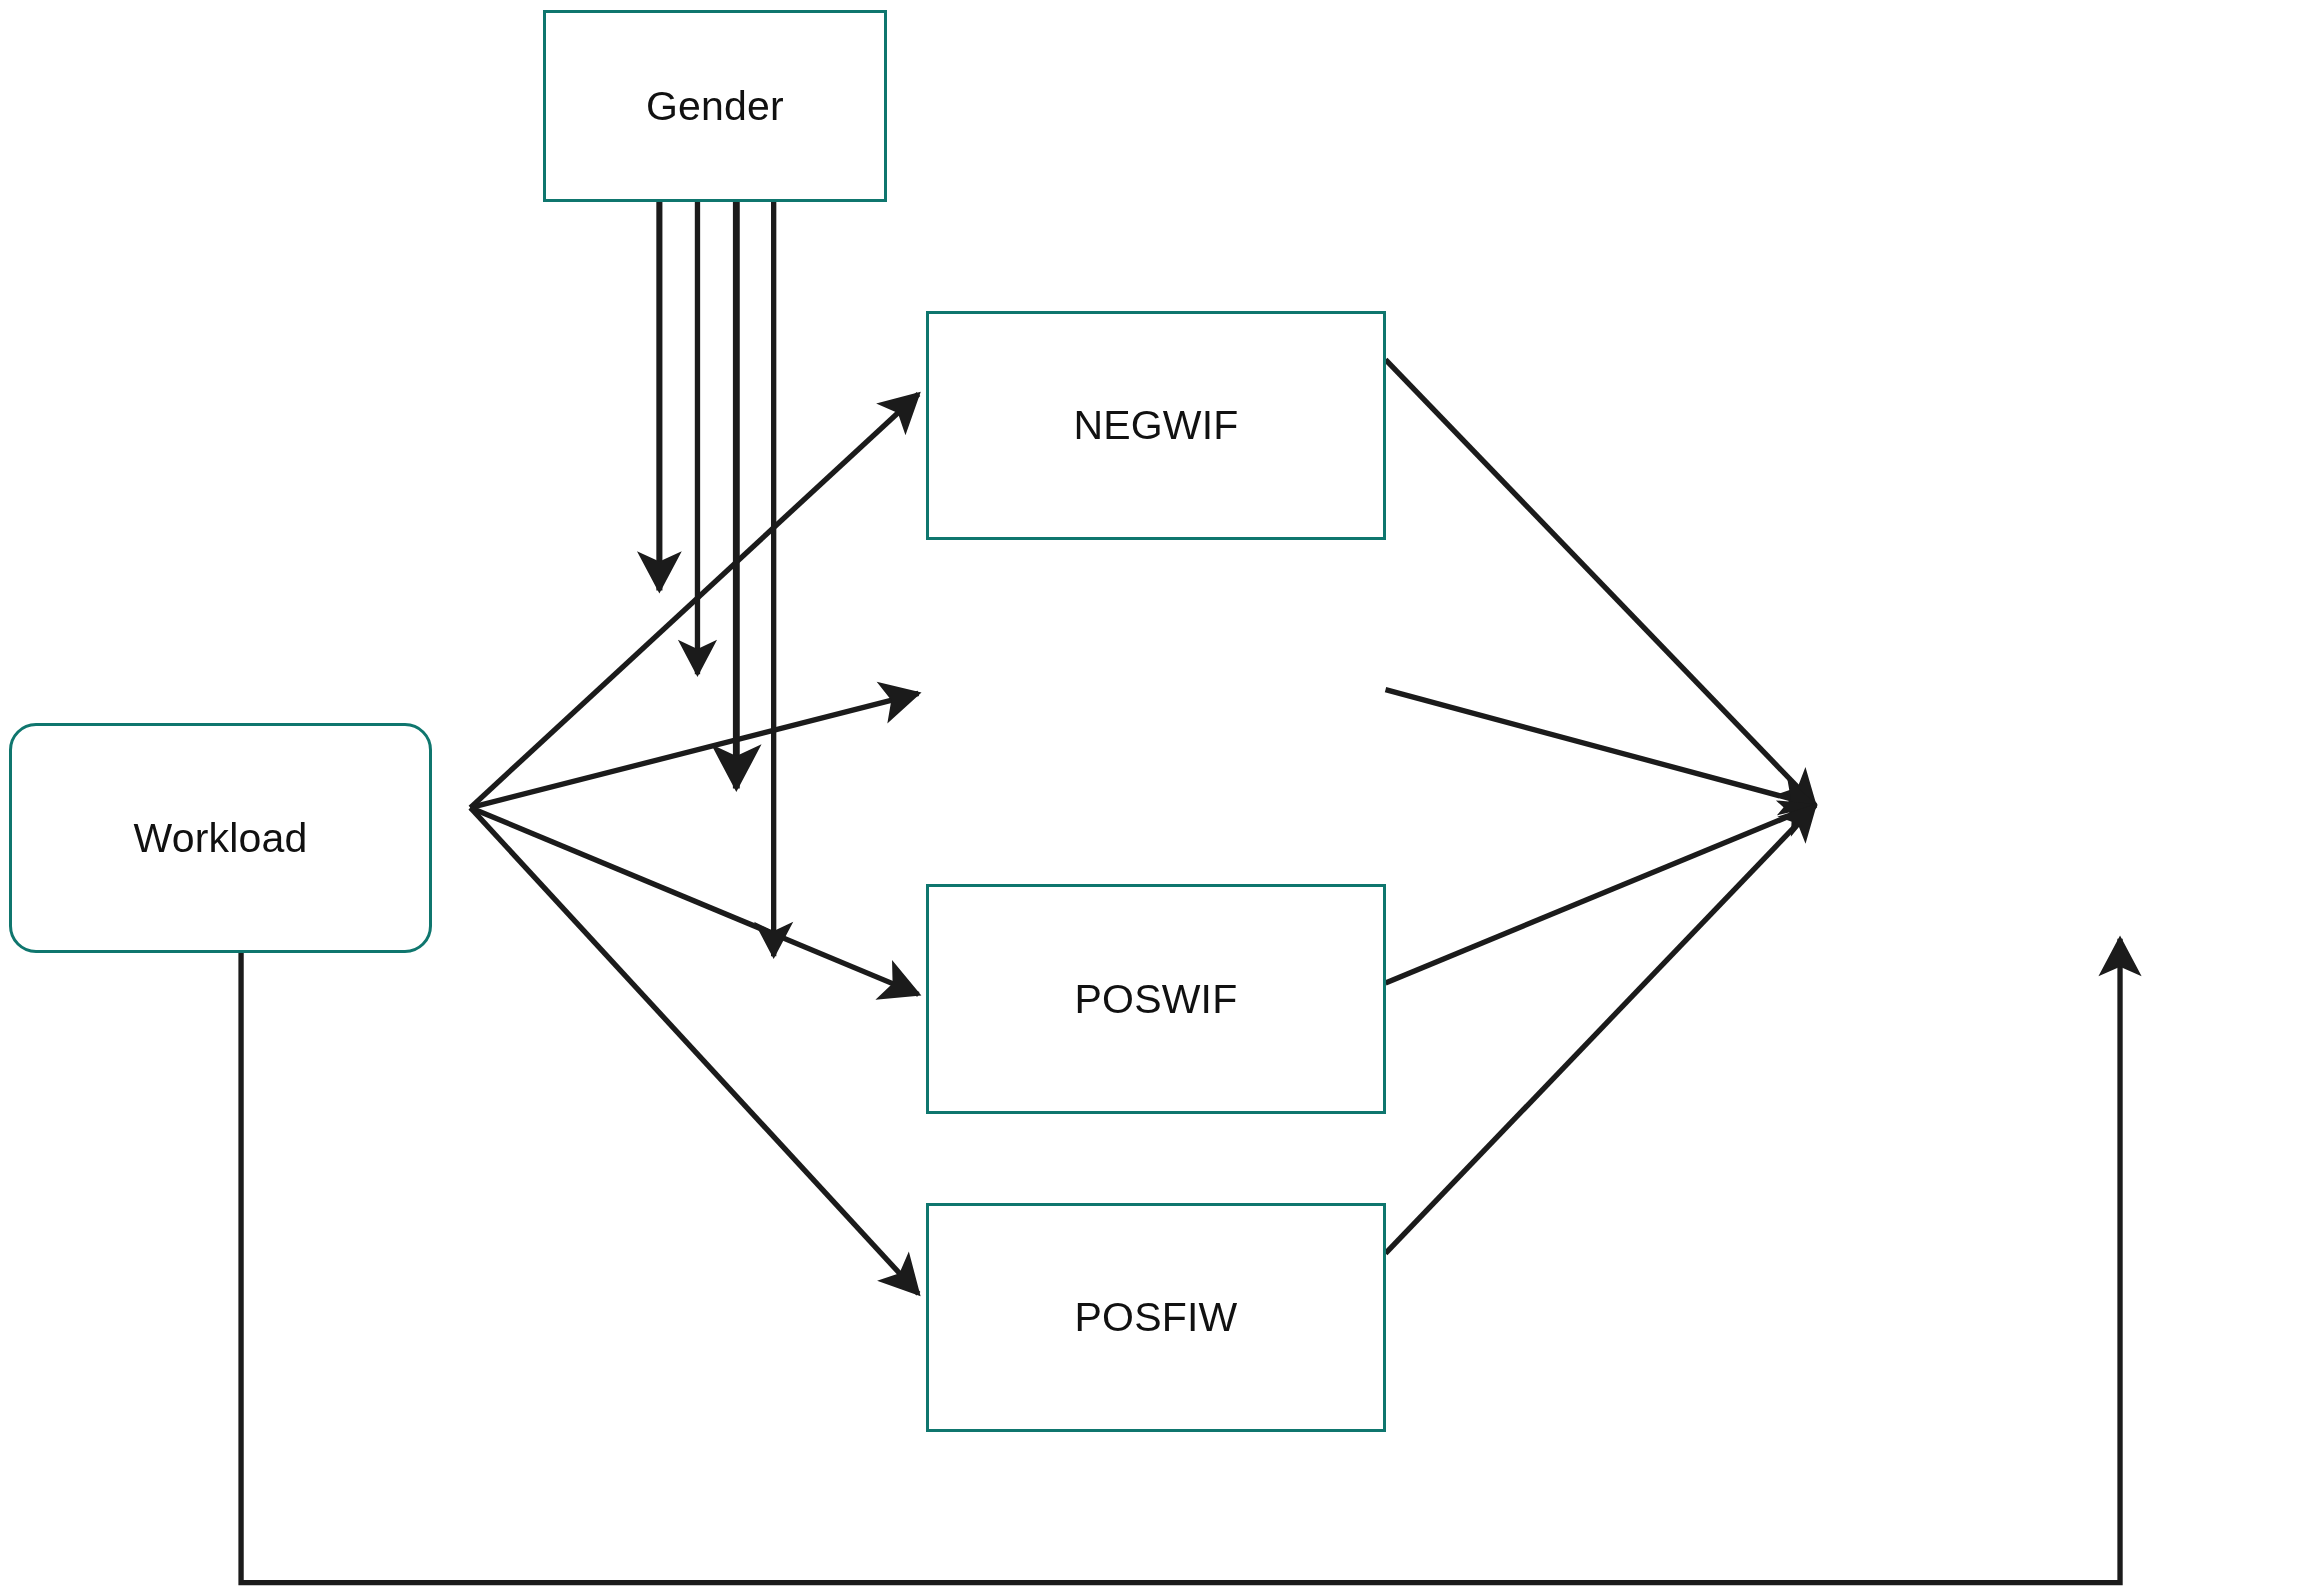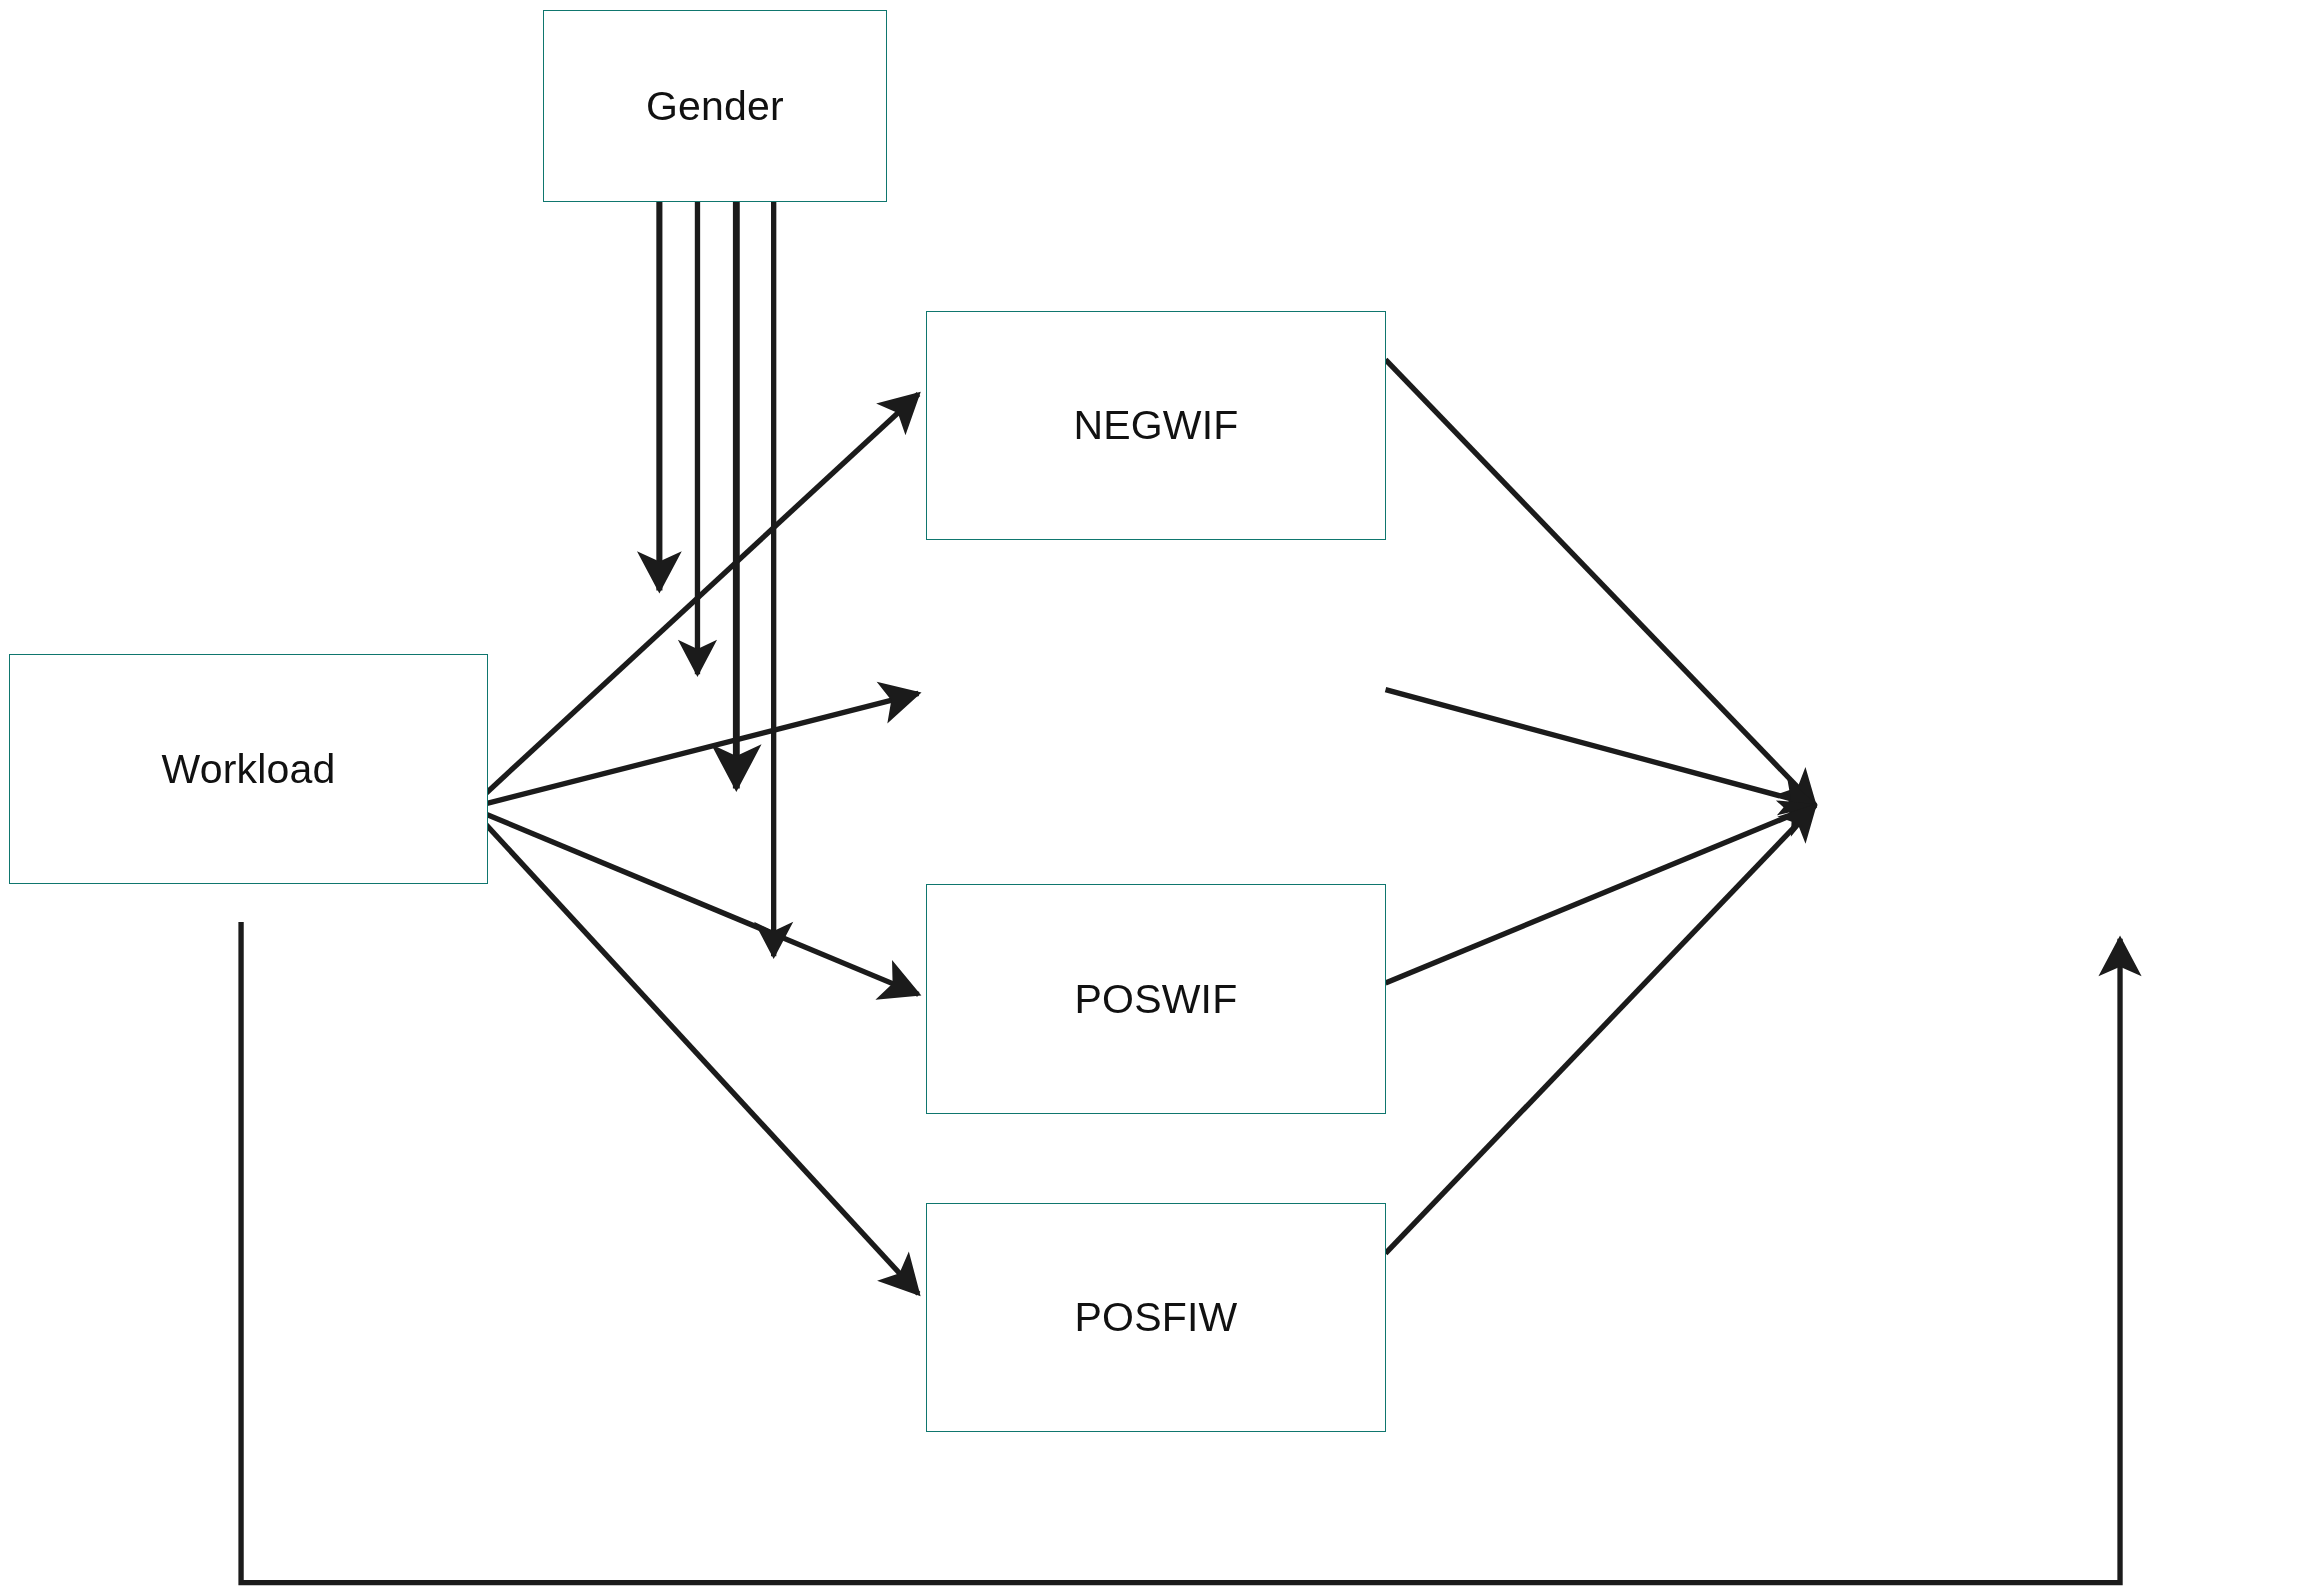--- a/index.html
+++ b/index.html
@@ -22,21 +22,21 @@
     position: absolute;
     left: 0;
     top: 0;
     width: 2307px;
     height: 1594px;
   }
   .node-box {
     position: absolute;
     box-sizing: border-box;
     background: #ffffff;
-    border: 1px solid #0f766e;
+    border: 3px solid #0f766e;
     display: flex;
     align-items: center;
     justify-content: center;
     text-align: center;
     z-index: 5;
   }
   .node-label {
     font-family: "Liberation Sans", sans-serif;
     font-size: 41px;
     line-height: 1.18;
@@ -44,21 +44,21 @@
     font-weight: 400;
     letter-spacing: 0.2px;
     white-space: pre-line;
     padding: 0 7.6px;
   }
   .node-label.two-line {
     font-size: 41px;
   }
   
   #node-gender      { left: 543px;  top: 10px;   width: 344px; height: 192px; }
-  #node-workload    { left: 9.1px;   top: 654px;  width: 479px; height: 230px; }
+  #node-workload    { left: 9.1px;   top: 723px;  width: 423px; height: 230px; border-radius: 27px; }
   #node-negwif      { left: 926px; top: 276px;  width: 460px; height: 229px; margin-top: 35px; }
   #node-negfiw      { left: 926px; top: 579px;  width: 460px; height: 230px; }
   #node-poswif      { left: 926px; top: 884px; width: 460px; height: 230px; }
   #node-posfiw      { left: 926px; top: 1187px; width: 460px; height: 229px; margin-top: 16px; }
   #node-strain      { left: 1820px; top: 692px;  width: 478px; height: 229px; }
 </style>
 </head>
 <body>
 
 <div id="diagram-root">

